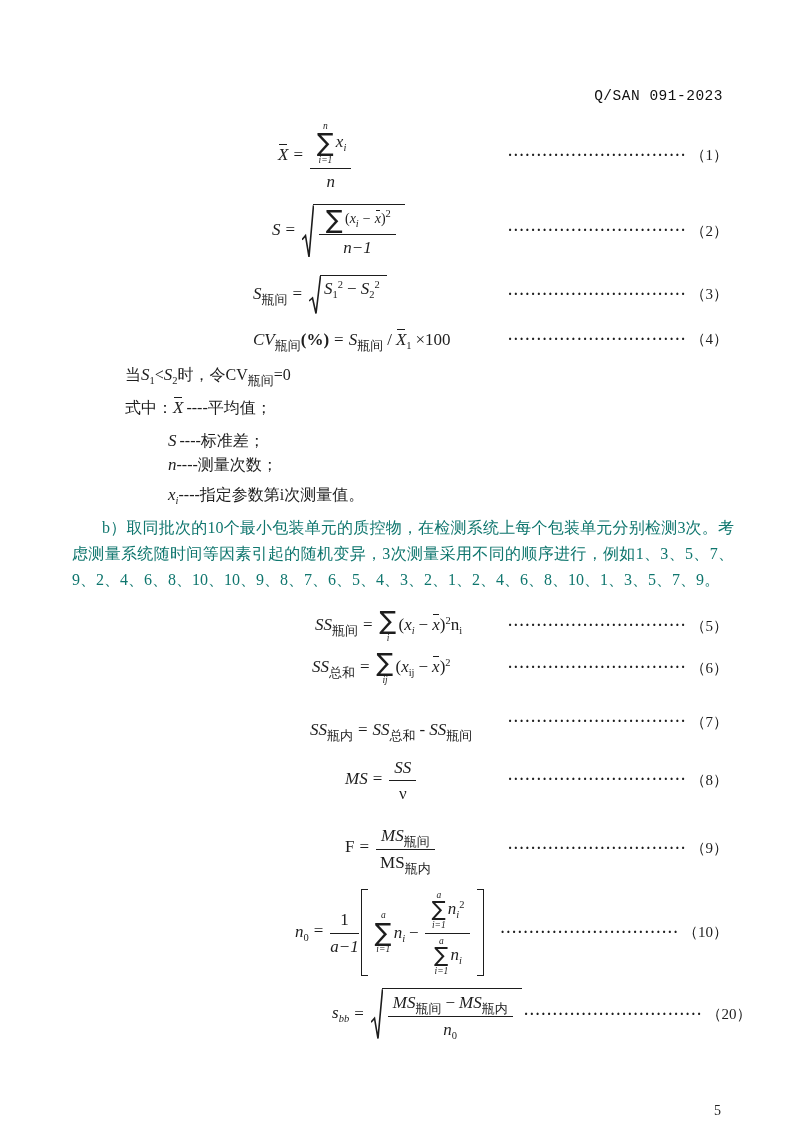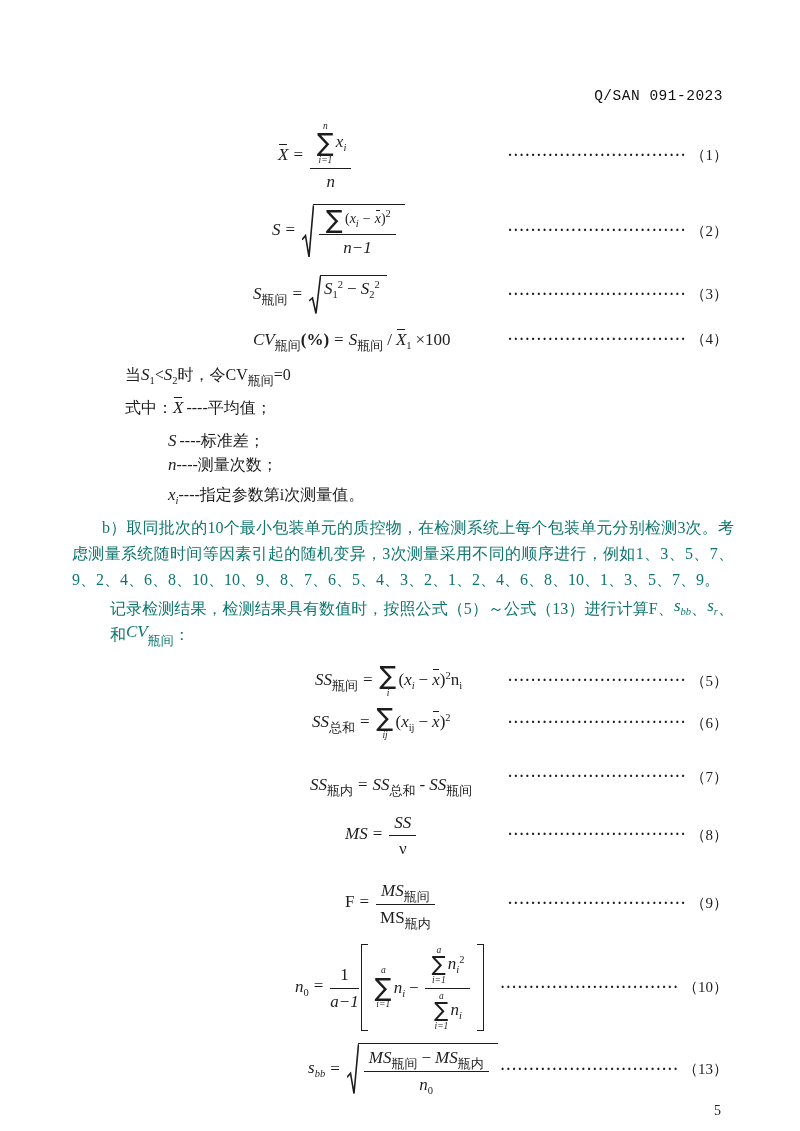--- a/index.html
+++ b/index.html
@@ -138,23 +138,20 @@
   </div>
   <div class="bodyline" style="margin-top:2px;margin-left:168px;">
     <span class="it" style="font-size:17px;">n</span><span>----</span><span>测量次数；</span>
   </div>
   <div class="bodyline" style="margin-top:8px;margin-left:168px;">
     <span class="it" style="font-size:17px;">x</span><sub>i</sub><span>----</span><span>指定参数第i次测量值。</span>
   </div>
 
   <div class="para" style="margin-top:9px;margin-left:72px;width:662px;text-indent:30px;">b）取同批次的10个最小包装单元的质控物，在检测系统上每个包装单元分别检测3次。考虑测量系统随时间等因素引起的随机变异，3次测量采用不同的顺序进行，例如1、3、5、7、9、2、4、6、8、10、10、9、8、7、6、5、4、3、2、1、2、4、6、8、10、1、3、5、7、9。</div>
 
-  <div class="para" style="margin-top:3px;margin-left:110px;width:624px;">
-    <span>记录检测结果，检测结果具有数值时，按照公式（5）～公式（13）进行计算F、</span><span class="it raised" style="font-size:17px;">s</span><sub class="raised">bb</sub><span>、</span><span class="it raised" style="font-size:17px;">s</span><sub class="raised">r</sub><span>、和</span><span class="it raised" style="font-size:17px;">CV</span><sub class="cn">瓶间</sub><span>：</span>
-  </div>
 
   <div class="eqrow" style="margin-top:16px;">
     <div class="math" style="margin-left:315px;">
       <span class="it">SS</span><sub class="cn">瓶间</sub><span class="eqs">=</span><span class="bigop">
           <span class="op">∑</span>
           <span class="lim rm">i</span>
         </span><span class="rm">(</span><span class="it">x</span><sub>i</sub><span class="mi">−</span><span class="it ob">x</span><span class="rm">)</span><sup>2</sup><span class="rm">n</span><sub class="rm">i</sub>
     </div>
     <div class="leader">
         <span class="dots">·······························</span>
@@ -239,34 +236,34 @@
         </span>
           <span class="bkt r"></span>
         </span>
     </div>
     <div class="leader">
         <span class="dots">·······························</span>
         <span class="eqnum">（10）</span>
       </div>
   </div>
 
-  <div class="eqrow" style="margin-top:12px;">
+  <div class="eqrow" style="margin-top:12px;padding-left:24px;">
     <div class="math" style="margin-left:308px;">
       <span class="it">s</span><sub>bb</sub><span class="eqs">=</span><span class="sqrt">
           <span class="rad">
             <svg viewBox="0 0 12 40" preserveAspectRatio="none">
               <path d="M0 26 L3.5 23 L7 38.5 L11.5 1" fill="none" stroke="#1d1d1d" stroke-width="1.6" vector-effect="non-scaling-stroke"></path>
             </svg>
           </span>
           <span class="radicand"><span class="frac">
         <span class="num"><span class="it">MS</span><sub class="cn">瓶间</sub><span class="mi">−</span><span class="it">MS</span><sub class="cn">瓶内</sub></span>
         <span class="den"><span class="it">n</span><sub class="dg">0</sub></span>
       </span></span>
         </span>
     </div>
     <div class="leader">
         <span class="dots">·······························</span>
-        <span class="eqnum">（13）</span>
+        <span class="eqnum">（20）</span>
       </div>
   </div>
 
   <div class="page-num">5</div>
 </div>
 
 </body></html>

